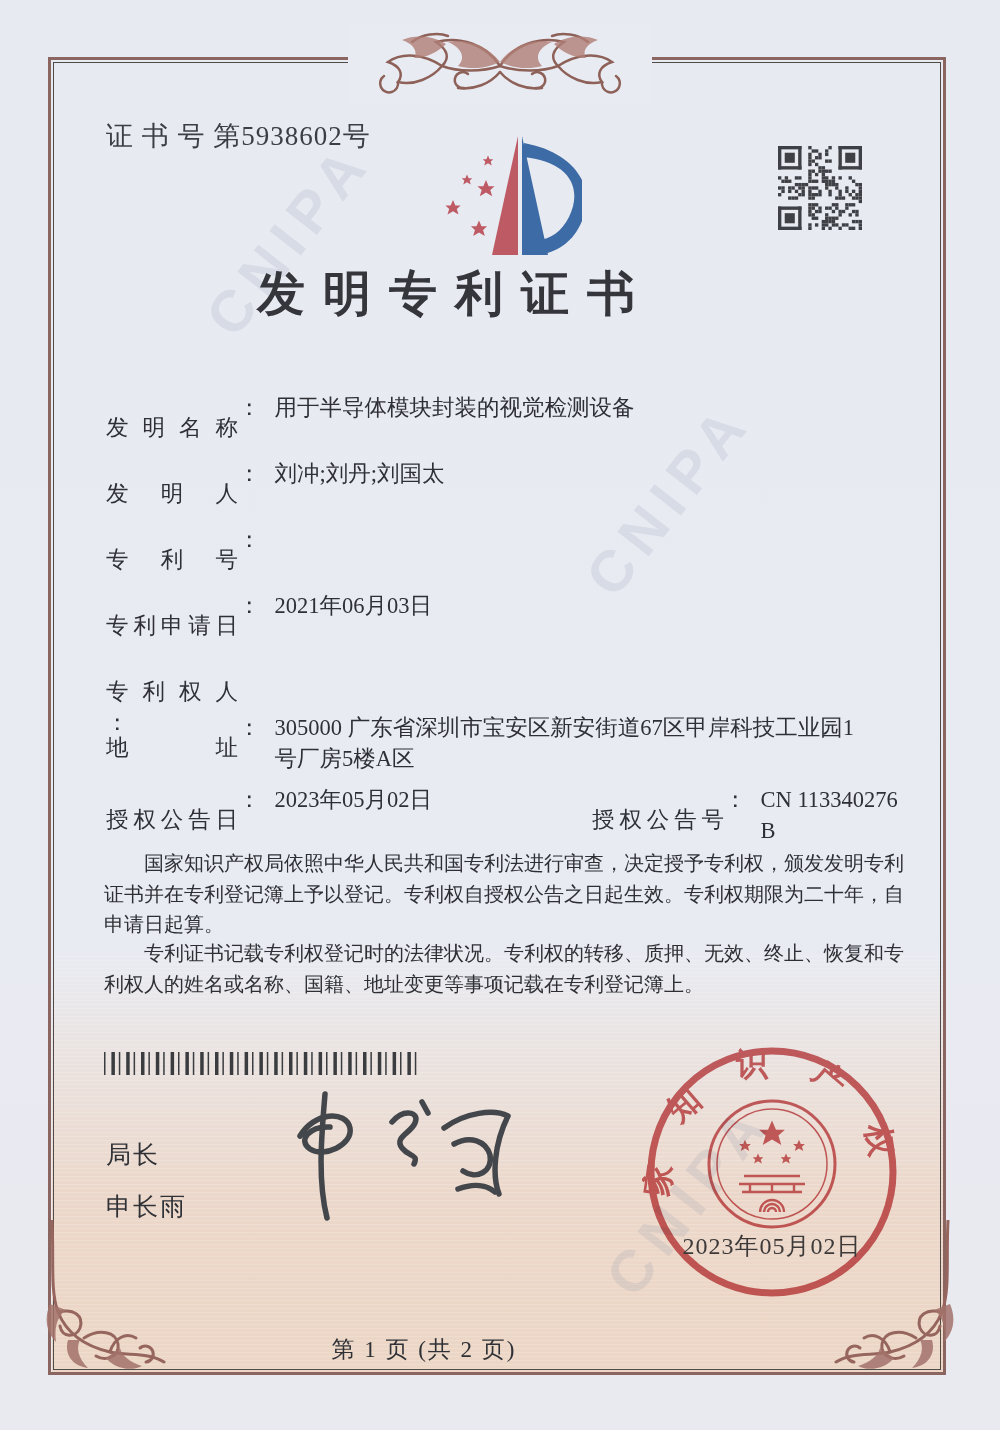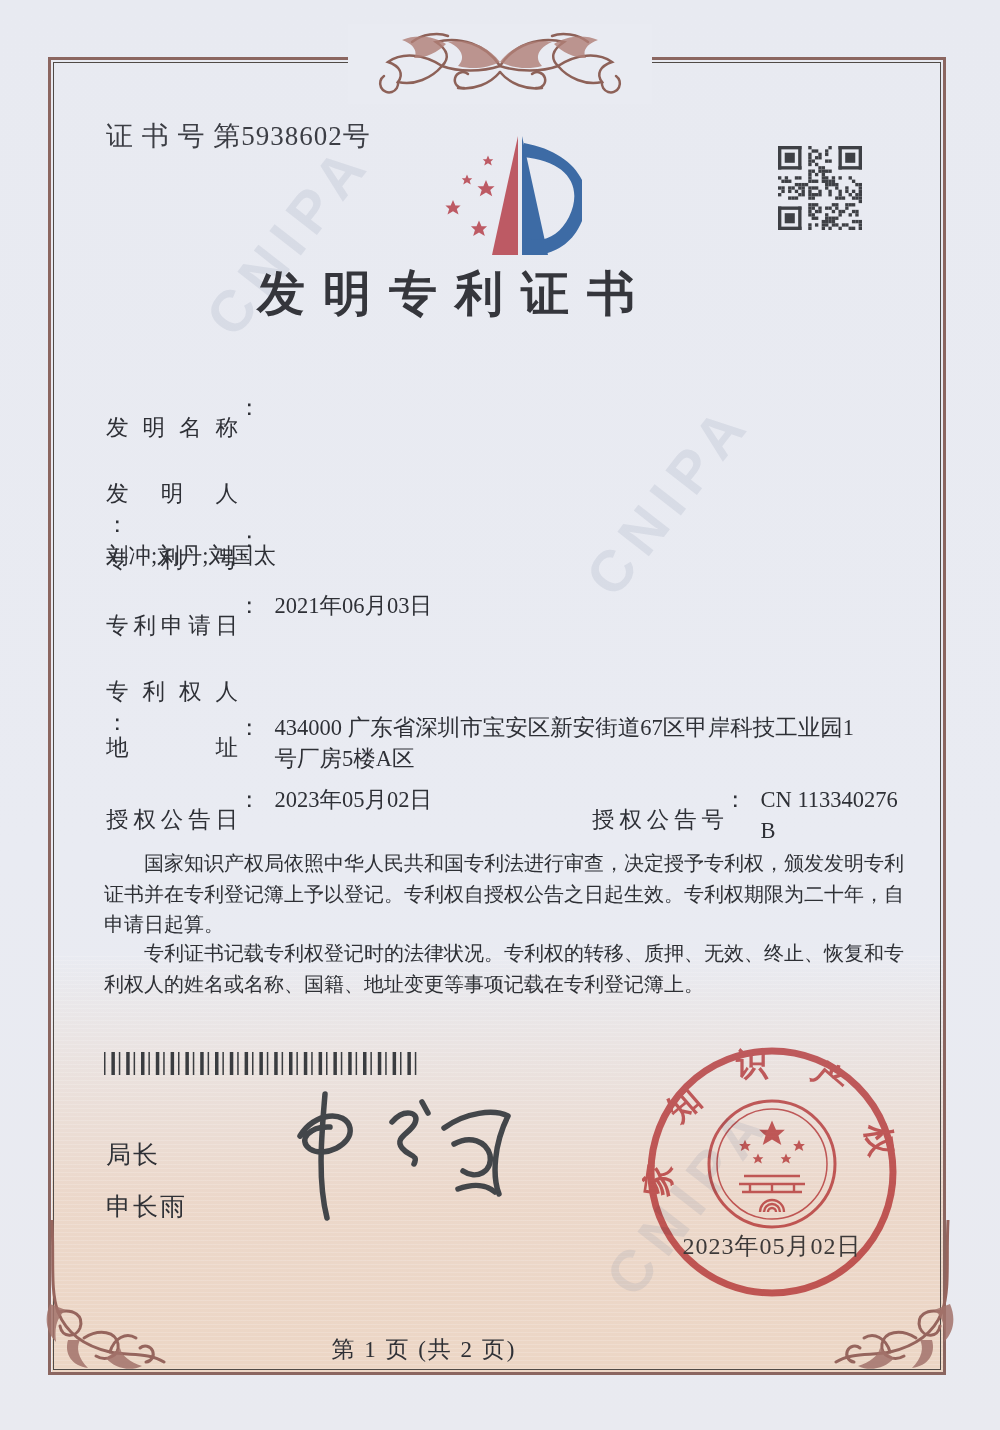--- a/index.html
+++ b/index.html
@@ -327,43 +327,44 @@
           <rect x="80.64" y="80.64" width="3.36" height="3.36" fill="#3e4045"></rect>
         </g>
       </svg>
   </div>
 
   <div class="title">发明专利证书</div>
 
   <div class="row" style="top:392px;">
     <span class="flabel">发明名称</span>
       <span class="colon">：</span>
-  </div>
-  <div class="row" style="top:458px;flex-direction:column;">
+    <span class="fvalue">用于半导体模块封装的视觉检测设备</span>
+  </div>
+  <div class="row" style="top:458px;">
     <span class="flabel">发明人</span>
       <span class="colon">：</span>
     <span class="fvalue">刘冲;刘丹;刘国太</span>
   </div>
   <div class="row" style="top:524px;">
     <span class="flabel">专利号</span>
       <span class="colon">：</span>
   </div>
   <div class="row" style="top:590px;">
     <span class="flabel">专利申请日</span>
       <span class="colon">：</span>
     <span class="fvalue">2021年06月03日</span>
   </div>
   <div class="row" style="top:656px;flex-direction:column;">
     <span class="flabel">专利权人</span>
       <span class="colon">：</span>
   </div>
   <div class="row" style="top:712px;">
     <span class="flabel">地址</span>
       <span class="colon">：</span>
-    <span class="fvalue" style="width:585px;">434000 广东省深圳市宝安区新安街道67区甲岸科技工业园1号厂房5楼A区</span>
+    <span class="fvalue" style="width:585px;">305000 广东省深圳市宝安区新安街道67区甲岸科技工业园1号厂房5楼A区</span>
   </div>
   <div class="row" style="top:784px;width:800px;">
     <span class="flabel">授权公告日</span>
       <span class="colon">：</span>
     <span class="fvalue">2023年05月02日</span>
     <span class="pair2">
       <span class="flabel">授权公告号</span>
         <span class="colon">：</span>
       <span class="fvalue">CN 113340276 B</span>
     </span>

